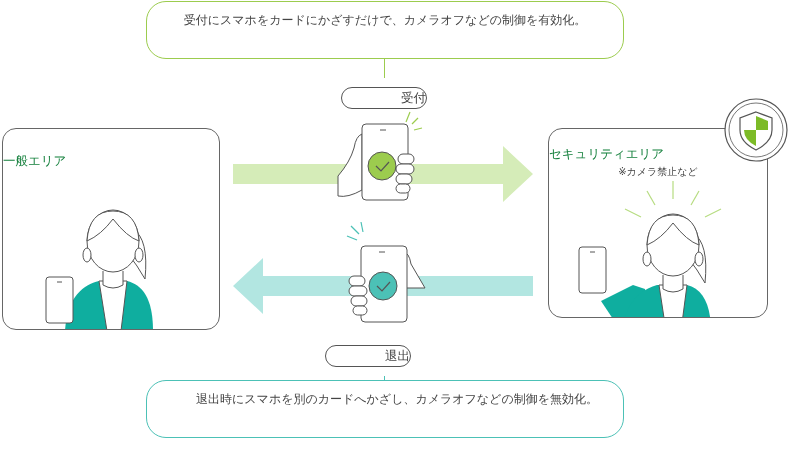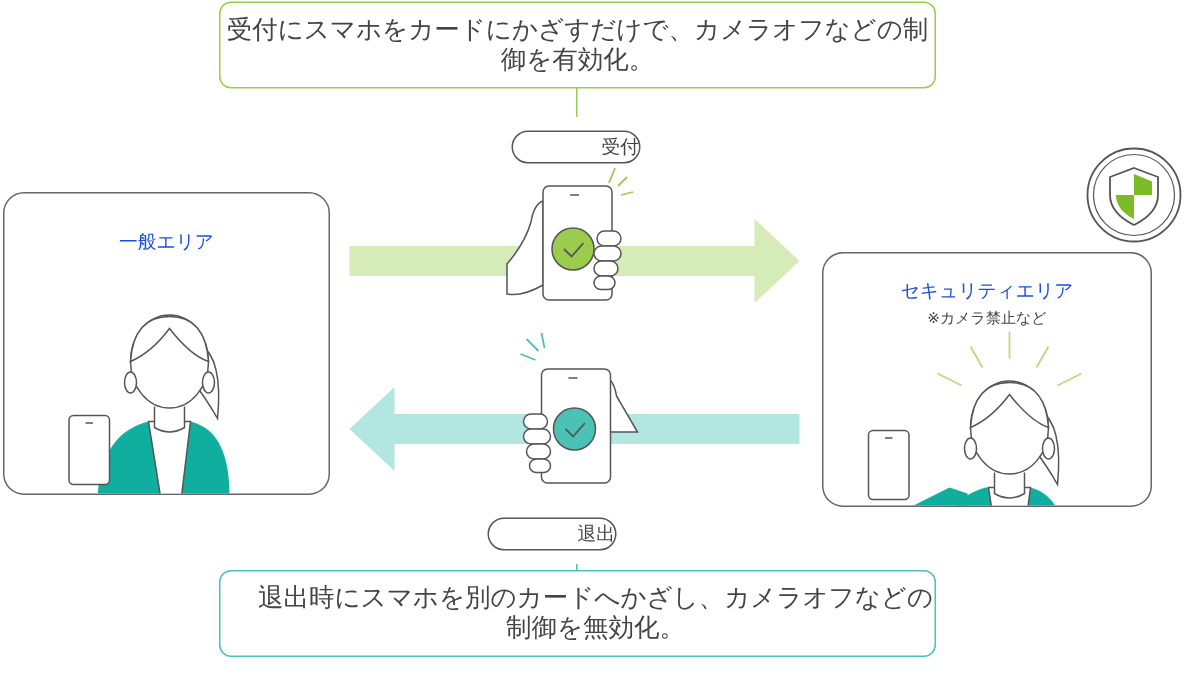--- a/index.html
+++ b/index.html
@@ -1,33 +1,33 @@
 <!DOCTYPE html>
 <html><head>
 <meta charset="utf-8">
 <style>
   html, body { margin:0; padding:0; background:#ffffff; }
   body { width:800px; height:456px; position:relative; overflow:hidden;
          font-family:"DejaVu Sans", "Liberation Sans", sans-serif; color:#444; }
-  .bubble { position:absolute; background:#fff; border-radius:8px;
-            text-align:center; font-size:17px; line-height:20px; color:#444;
+  .bubble { position:absolute; background:#fff; border-radius:20px;
+            text-align:center; font-size:12px; line-height:20px; color:#444;
             box-sizing:border-box; padding-top:8px; }
   .bubble.top { left:146px; top:1px; width:478px; height:58px; border:1.5px solid #9ccc4e; }
   .bubble.bot { left:146px; top:380px; width:478px; height:58px; border:1.5px solid #4cc1b6;padding-left:24px; }
   .pill { position:absolute; width:86px; height:22px; border:1.3px solid #555; border-radius:12px;
           box-sizing:border-box; text-align:right; font-size:12.5px; line-height:20px; color:#444; background:#fff; }
   .pill.in { left:341px; top:87px; }
   .pill.out { left:325px; top:345px; }
   .connector { position:absolute; width:0; }
   .connector.top { left:384px; top:58px; height:20px; border-left:1.5px solid #9ccc4e; }
   .connector.bot { left:384px; top:376px; height:21px; border-left:1.5px solid #4cc1b6; }
   .area { position:absolute; border:1.3px solid #666; border-radius:14px; background:#fff; box-sizing:border-box; overflow:hidden; }
   .area.general { left:2px; top:128px; width:218px; height:202px; }
-  .area.security { left:548px; top:128px; width:220px; height:170px;margin-top:40px; }
-  .area-title { position:absolute; left:0; right:0; text-align:center; font-size:12.5px; color:#1d4ed8; }
+  .area.security { left:548px; top:128px; width:220px; height:190px; }
+  .area-title { position:absolute; left:0; right:0; font-size:12.5px; color:#15803d; }
   .area.general .area-title { top:24px; }
   .area.security .area-title { top:17px; }
   .area-note { position:absolute; left:0; right:0; top:36px; text-align:center; font-size:10px; color:#444; }
   svg { position:absolute; overflow:visible; }
 </style>
 </head>
 <body>
 
 <div class="bubble top">
   <div>受付にスマホをカードにかざすだけで、カメラオフなどの制御を有効化。</div>

